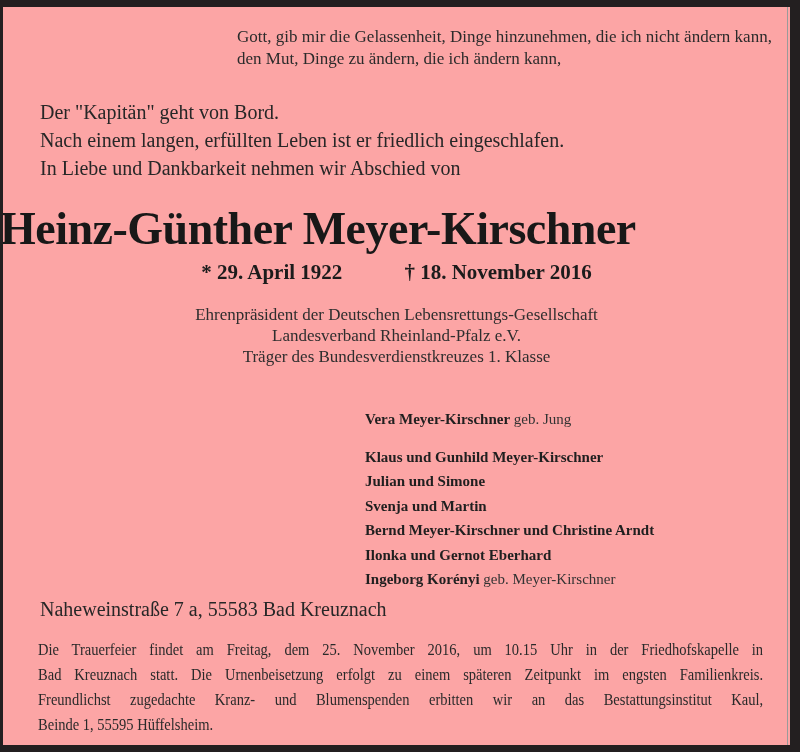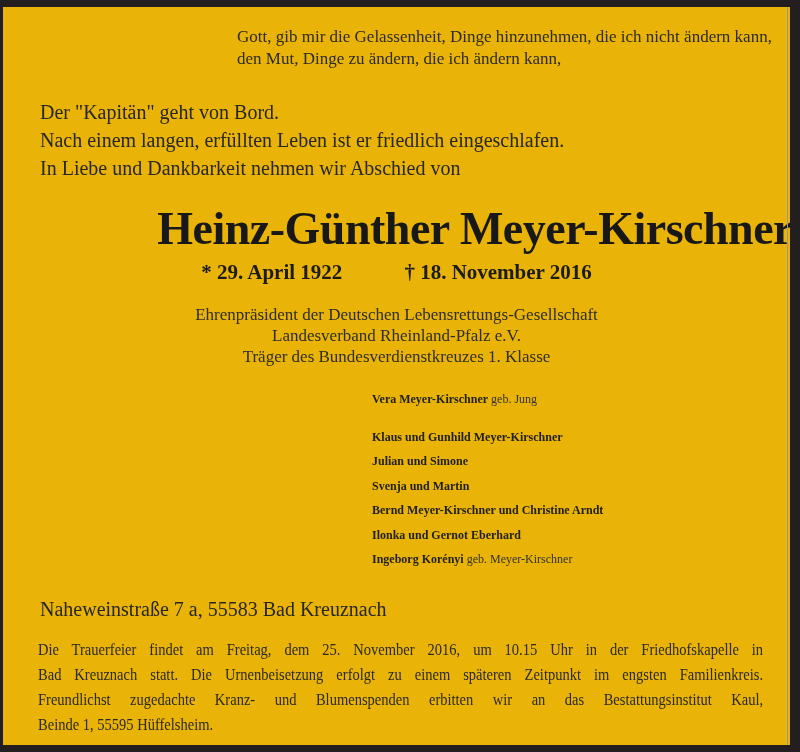--- a/index.html
+++ b/index.html
@@ -5,21 +5,21 @@
 <style>
   html, body {
     margin: 0;
     padding: 0;
     background: #e9e9e9;
   }
   .page {
     position: relative;
     width: 800px;
     height: 752px;
-    background: #eab308;
+    background: #fca5a5;
     box-sizing: border-box;
     overflow: hidden;
     font-family: "Liberation Serif", serif;
     color: #242424;
   }
   
   .bar { position: absolute; background: #231f20; }
   .bar-top    { left: 0; top: 0; width: 800px; height: 7px; }
   .bar-bottom { left: 0; top: 745px; width: 800px; height: 7px; }
   .bar-left   { left: 0; top: 0; width: 3px; height: 752px; }
@@ -44,21 +44,21 @@
     line-height: 28px;
     color: #272727;
   }
   .intro span { display: block; }
 
   .deceased-name {
     position: absolute;
     left: 0;
     top: 202px;
     width: 793px;
-    text-align: right;
+    text-align: left;
     font-size: 46px;
     font-weight: bold;
     letter-spacing: -0.5px;
     color: #181818;
     white-space: nowrap;
   }
 
   .dates {
     position: absolute;
     left: 0;
@@ -80,25 +80,24 @@
     text-align: center;
     font-size: 17px;
     line-height: 21px;
     color: #2e2e2e;
   }
   .honors span { display: block; }
 
   .mourners {
     position: absolute;
     left: 365px;
-    top: 387px;
-    font-size: 12px;
+    top: 407px;
+    font-size: 15px;
     line-height: 24.5px;
     color: #1f1f1f;
-    margin-left: 7px;
   }
   .mourner { font-weight: bold; white-space: nowrap; }
   .mourner .suffix { font-weight: normal; color: #333333; }
   .mourner.widow { margin-bottom: 13px; }
 
   .address {
     position: absolute;
     left: 40px;
     top: 598px;
     font-size: 20px;

